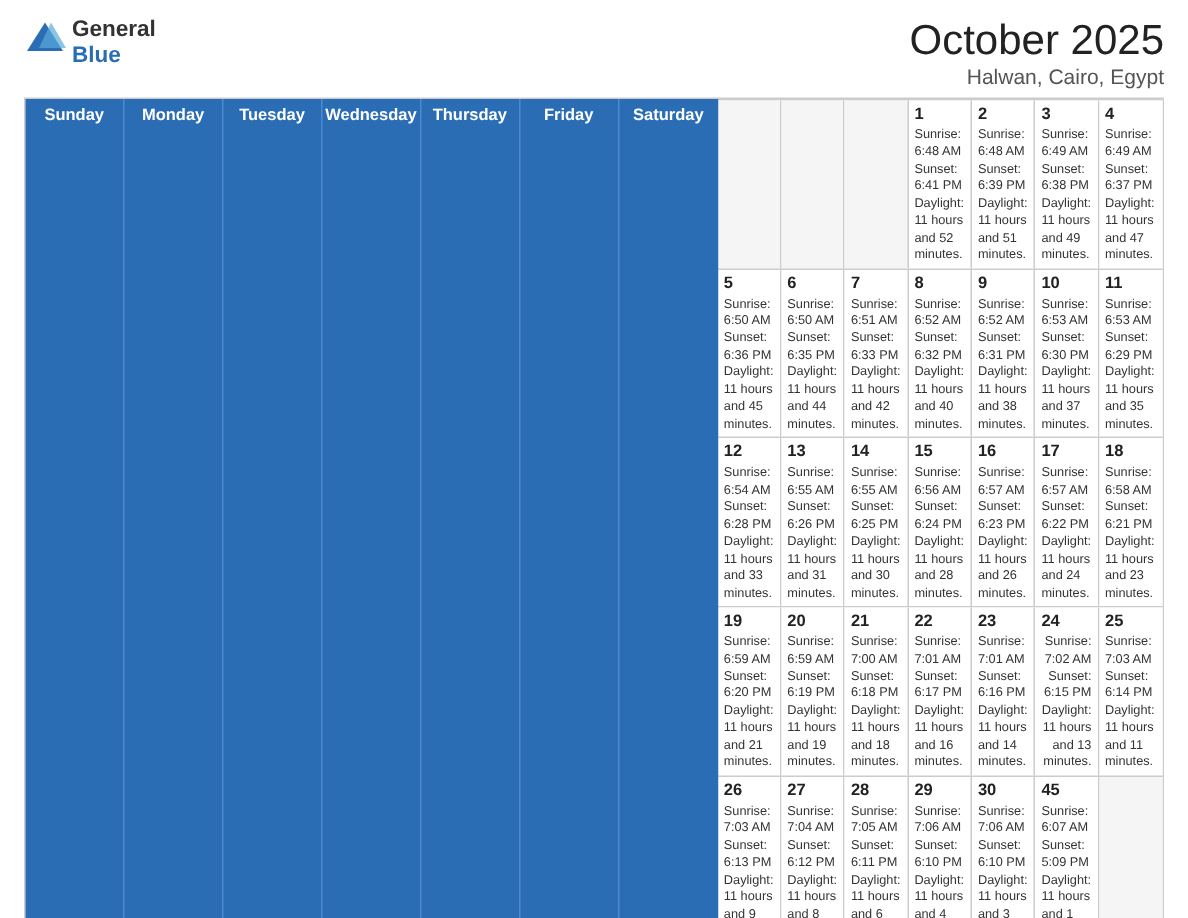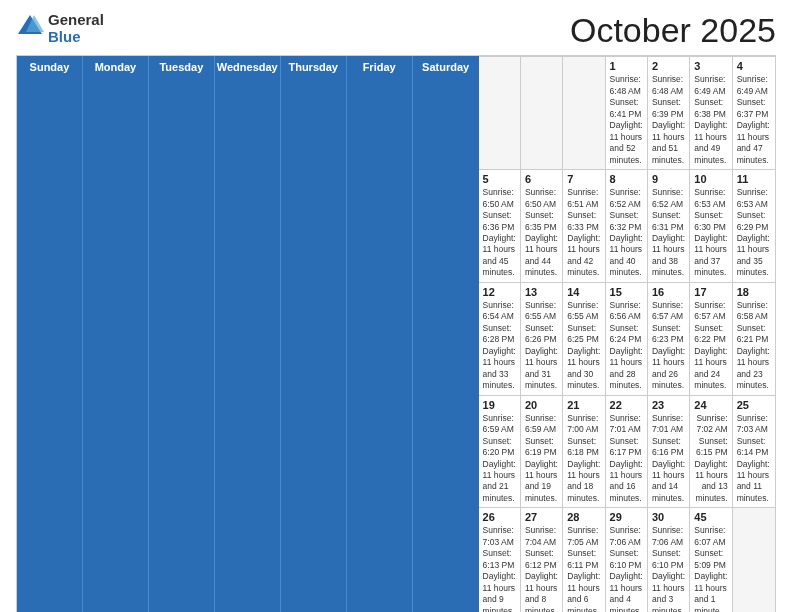--- a/index.html
+++ b/index.html
@@ -44,21 +44,21 @@
       color: #2a6db5;
     }
     .logo-icon {
       width: 28px;
       height: 28px;
     }
     .header-right {
       text-align: right;
     }
     .month-title {
-      font-size: 34px;
+      font-size: 28px;
       font-weight: 300;
       color: #222;
       line-height: 1.1;
     }
     .location {
       font-size: 14px;
       color: #555;
     }
     .calendar {
       flex: 1;
@@ -144,20 +144,21 @@
         <polygon points="14,3 26,22 2,22" fill="#2a6db5"></polygon>
         <polygon points="18,3 28,20 10,20" fill="#5aabdd" opacity="0.7"></polygon>
       </svg>
       <div class="logo-text">
         <span class="logo-general">General</span>
         <span class="logo-blue">Blue</span>
       </div>
     </div>
     <div class="header-right">
       <div class="month-title">October 2025</div>
+      <div class="location">Halwan, Cairo, Egypt</div>
     </div>
   </div>
 
   <div class="calendar">
     <div class="cal-header">
     <div class="cal-header-cell">Sunday</div>
         <div class="cal-header-cell">Monday</div>
         <div class="cal-header-cell">Tuesday</div>
         <div class="cal-header-cell">Wednesday</div>
         <div class="cal-header-cell">Thursday</div>

